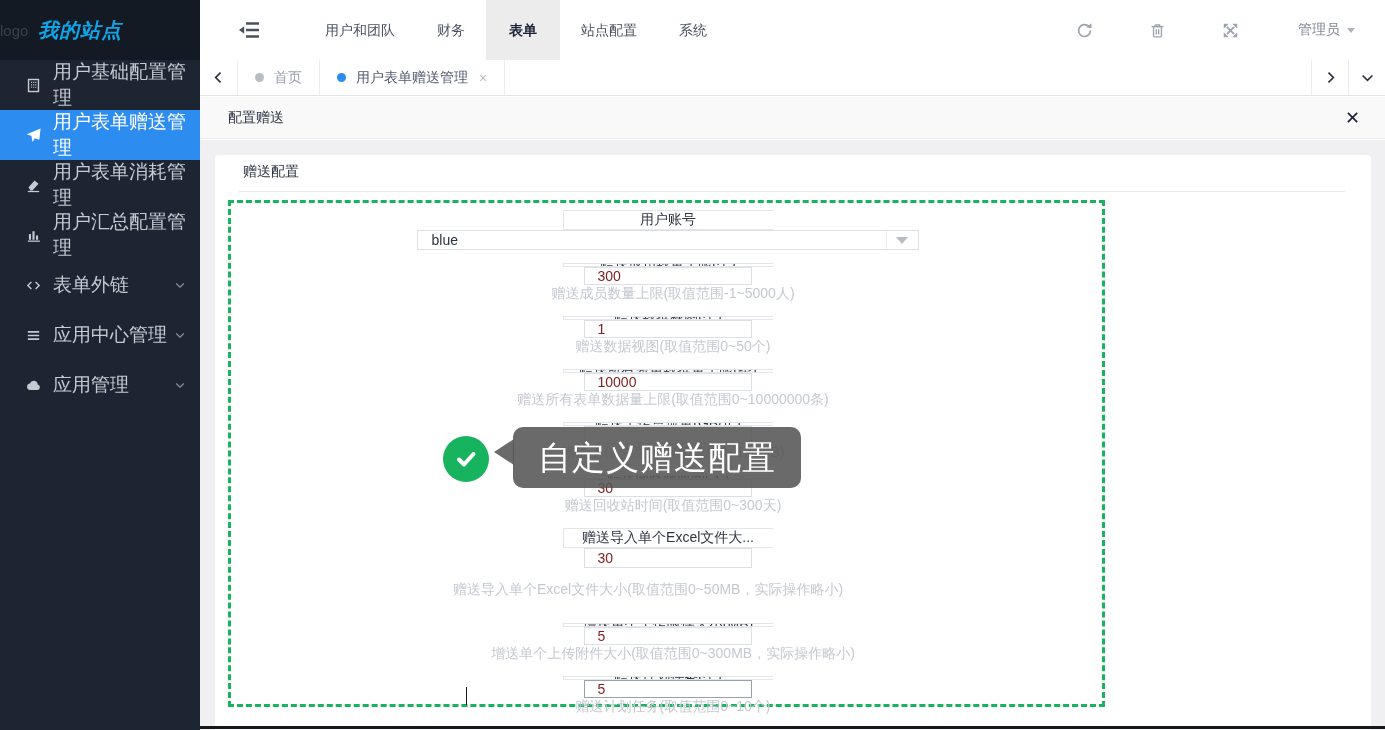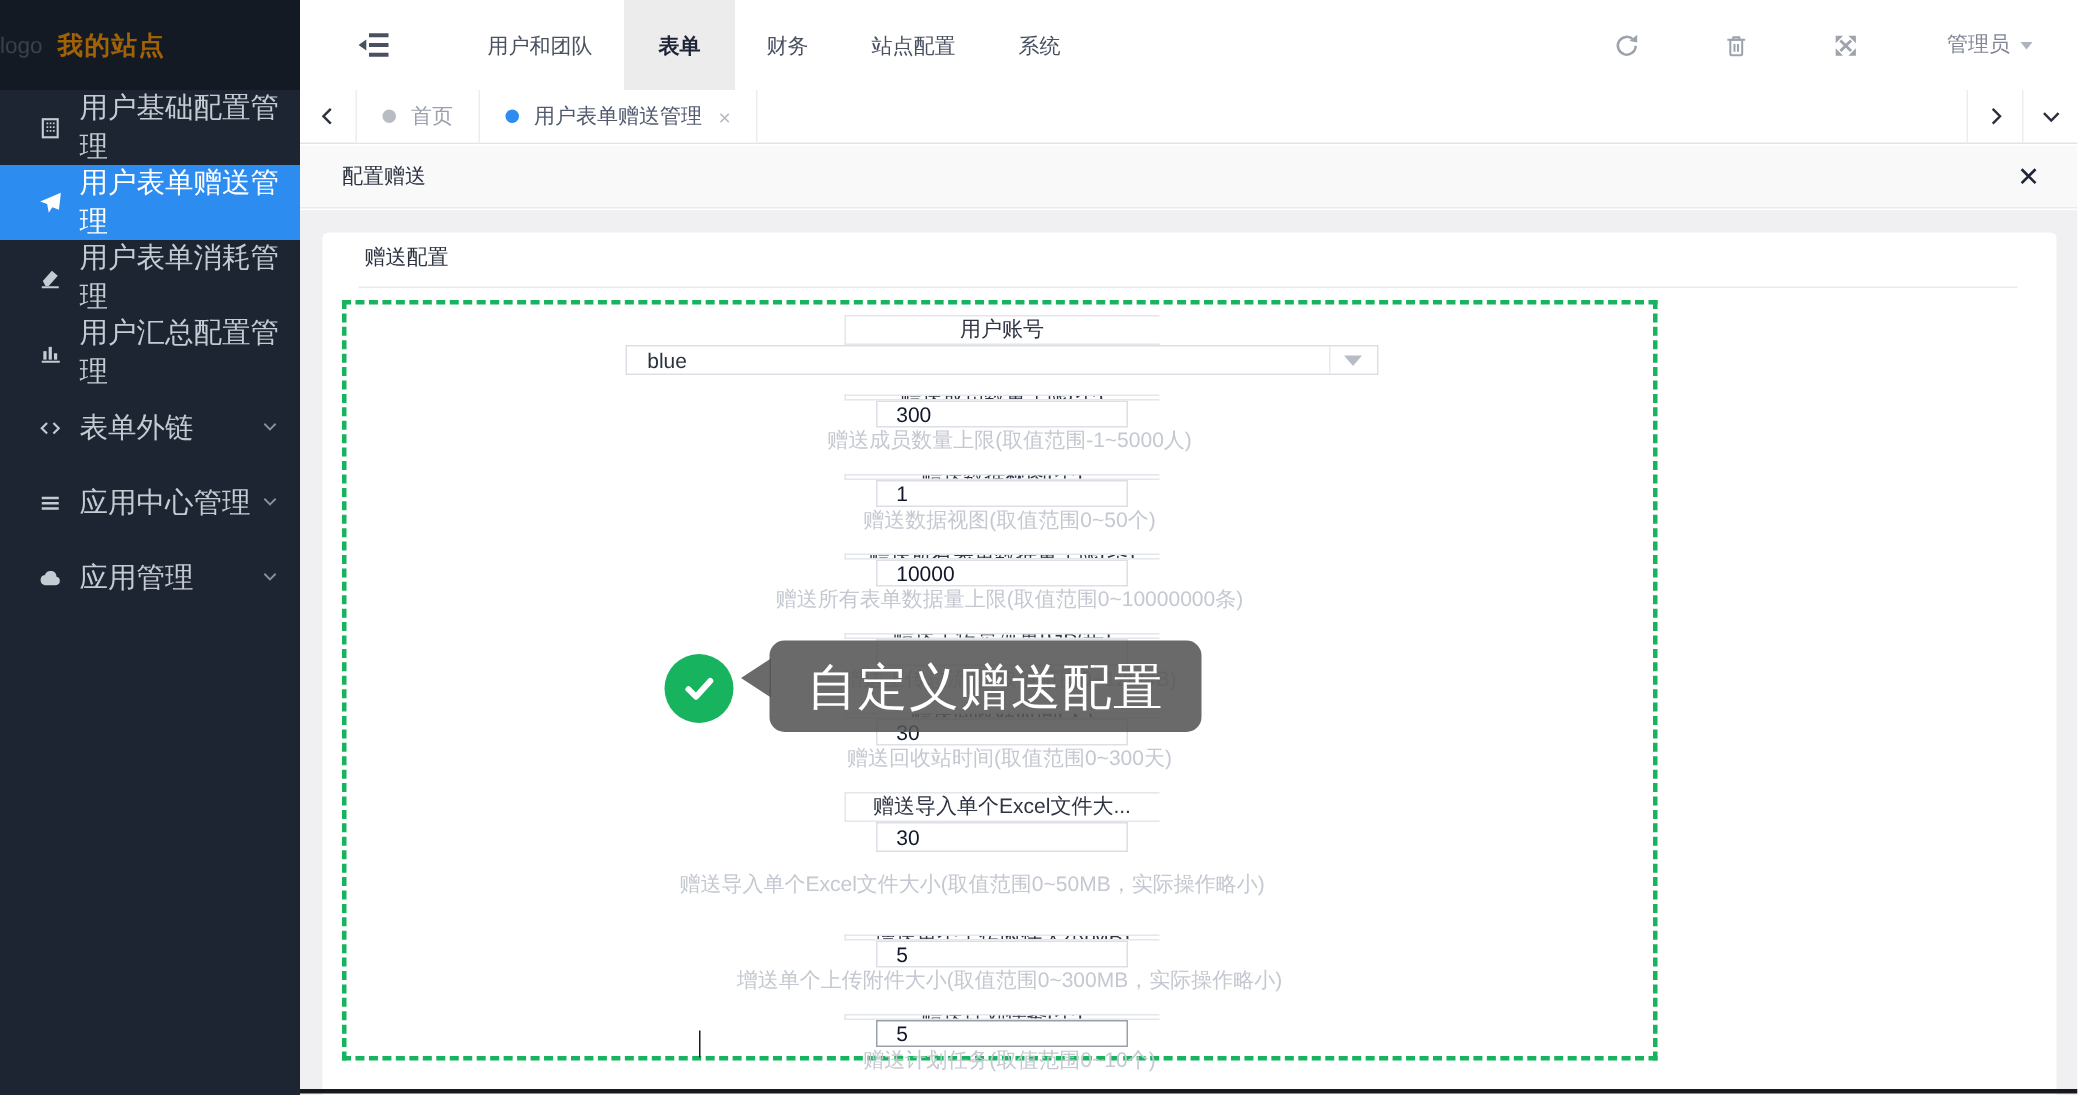--- a/index.html
+++ b/index.html
@@ -6,21 +6,21 @@
   html,body { margin:0; padding:0; }
   body {
     width:1385px; height:730px; position:relative; overflow:hidden;
     font-family:"Liberation Sans", sans-serif; background:#fff;
     -webkit-font-smoothing:antialiased;
   }
   
   .brand { position:absolute; left:0; top:0; width:200px; height:60px;
     background:#141a23; display:flex; align-items:center; }
   .logo-text { color:#39414e; font-size:15px; margin-right:10px; }
-  .site-name { color:#a16207; font-size:17px; font-weight:bold; letter-spacing:1px; }
+  .site-name { color:#0ea5e9; font-size:20px; font-weight:bold; letter-spacing:1px;font-style:italic; }
   
   .sidebar { position:absolute; left:0; top:60px; width:200px; height:670px; background:#1d2532; }
   .side-item { height:50px; display:flex; align-items:center; padding:0 14px 0 24px;
     color:#c5cbd3; font-size:19px; cursor:pointer; }
   .side-item.active { background:#2d8cf0; color:#fff; }
   .side-icon { width:18px; height:18px; margin-right:11px; flex:0 0 18px; display:flex; align-items:center; justify-content:center; }
   .side-icon svg { width:17px; height:17px; }
   .side-chevron { margin-left:auto; }
   .side-chevron svg { width:12px; height:12px; }
   
@@ -62,21 +62,21 @@
   .panel { background:#fff; border-radius:4px; width:100%; height:600px; }
   .panel-title { padding:8px 28px 10px; font-size:14px; color:#2b3240; }
   .panel-divider { height:1px; background:#e9eaec; margin:0 26px 0 24px; }
   .dashed-rect { margin:8px 0 0 13px; width:877px; height:507px;
     border:3px dashed #17b35e; padding:7px 0 0 2px; overflow:visible; }
   
   .form-row { display:flex; align-items:center; margin-bottom:13px; height:40px; position:relative;flex-direction:column; }
   .f-label { width:210px; height:40px; border:1px solid #e3e6eb; border-right:none;
     display:flex; align-items:center; justify-content:center; font-size:14px; color:#2e3442;
     background:#fff; white-space:nowrap; overflow:hidden; }
-  .f-input { width:168px; height:40px; border:1px solid #dcdfe6; font-size:14px; color:#0f172a;
+  .f-input { width:168px; height:40px; border:1px solid #dcdfe6; font-size:14px; color:#7f1d1d;
     padding:0 13px; outline:none; background:#fff; border-radius:0;
     font-family:"Liberation Sans", sans-serif; }
   .f-input.focused { border-color:#9aa0aa; }
   .caret-bar { position:absolute; left:233px; top:11px; width:1px; height:18px; background:#1c1c1c; }
   .f-select { width:502px; height:40px; border:1px solid #dcdfe6; display:flex; align-items:center;
     background:#fff; cursor:pointer; }
   .f-select-value { flex:1; padding-left:14px; font-size:14px; color:#2b3240; }
   .f-select-arrowbox { width:32px; height:100%; border-left:1px solid #e6e9ee;
     display:flex; align-items:center; justify-content:center; }
   .tri-down { width:0; height:0; border-top:7px solid #b7bcc5; border-left:6px solid transparent;
@@ -179,22 +179,22 @@
 
 <div class="topnav">
   <span class="fold-btn">
     <svg viewBox="0 0 24 24">
         <path d="M8 5.5h13M8 12h13M8 18.5h13" stroke="#495060" stroke-width="2.6" fill="none"></path>
         <polygon points="1,12 6.2,8.3 6.2,15.7" fill="#495060"></polygon>
       </svg>
   </span>
   <div class="nav-items" id="topnav-items">
       <span class="nav-item">用户和团队</span>
+      <span class="nav-item">财务</span>
       <span class="nav-item active">表单</span>
-      <span class="nav-item">财务</span>
       <span class="nav-item">站点配置</span>
       <span class="nav-item">系统</span>
     </div>
   <div class="topnav-right" id="topnav-actions">
       <span class="top-icon">
         <svg viewBox="0 0 24 24">
           <path d="M19.5 12a7.5 7.5 0 1 1-2.1-5.2" stroke="currentColor" stroke-width="2.1" fill="none"></path>
           <polygon points="20.8,2.8 20.8,9.2 14.4,8" fill="currentColor"></polygon>
         </svg>
       </span>

